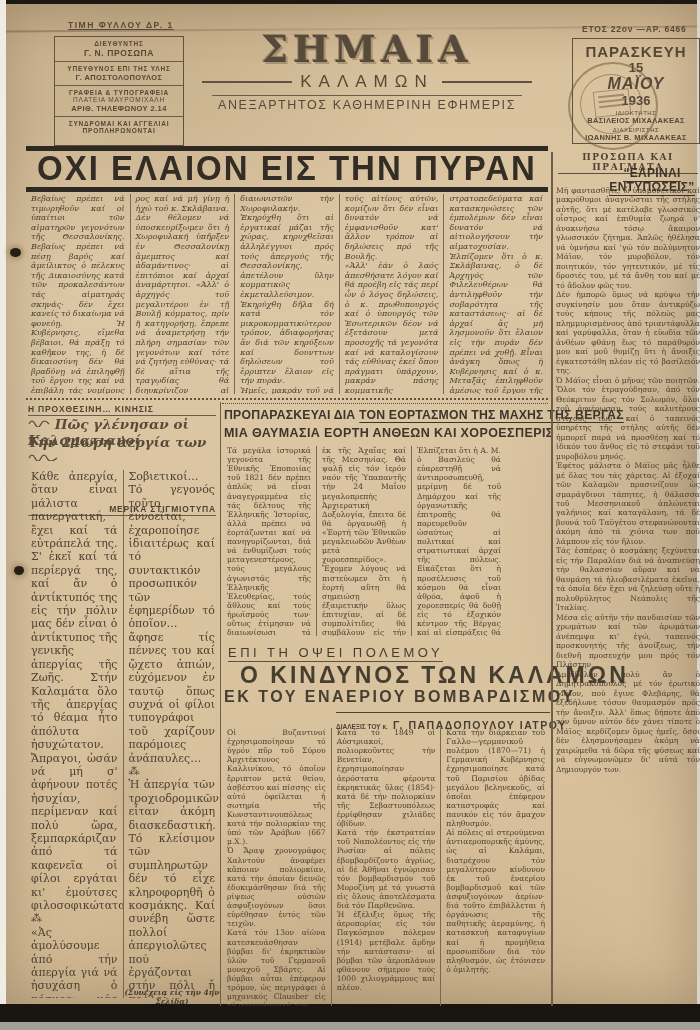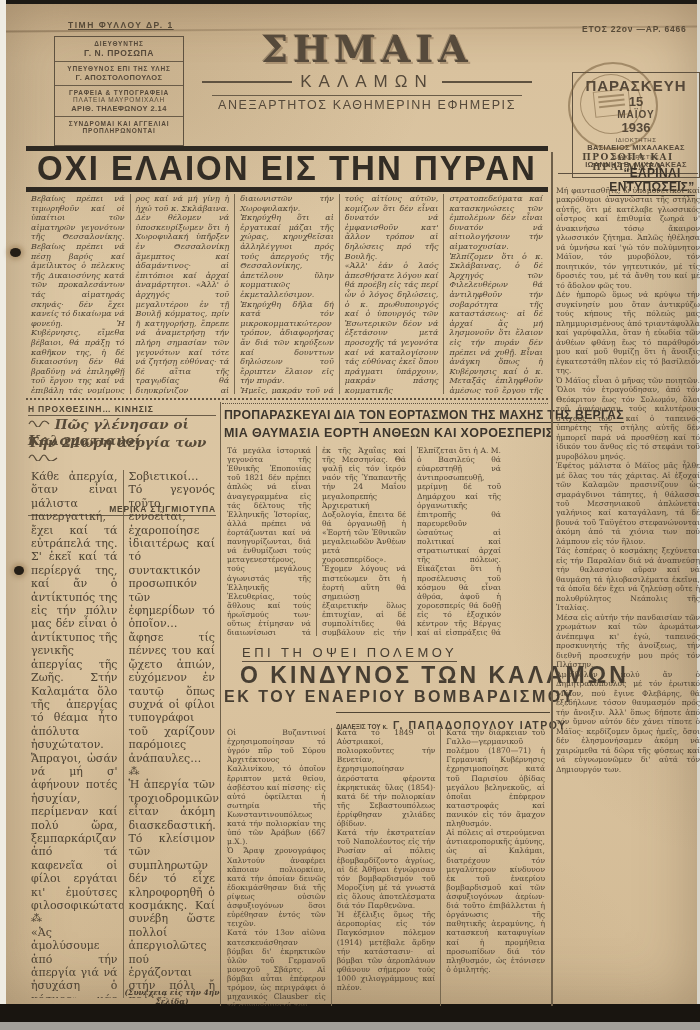--- a/index.html
+++ b/index.html
@@ -30,24 +30,24 @@
   .val{font-size:8.5px;font-weight:bold;letter-spacing:.6px;margin-top:1px;}
   .val2{font-size:7.5px;font-weight:bold;letter-spacing:.4px;margin-top:1px;}
   .title-wrap{position:absolute;left:196px;top:26px;width:330px;text-align:center;color:#4e4336;}
   .nameplate{font-family:"DejaVu Serif",serif;font-weight:bold;font-size:38px;line-height:1;letter-spacing:5px;color:#564a3b;text-shadow:2px 2px 0 rgba(140,115,85,.55),-1px -1px 0 rgba(60,48,35,.35);}
   .kalamon{display:flex;align-items:center;gap:8px;margin-top:4px;}
   .kalamon .dash{flex:1;border-top:2px solid #5f5240;}
   .kalamon .txt{font-family:"Liberation Sans",sans-serif;font-size:17px;letter-spacing:7px;color:#55493a;}
   .thinrule{border-top:1px solid #6a5c48;margin:3px 10px 2px 10px;}
   .tagline{font-family:"Liberation Sans",sans-serif;font-size:12.5px;letter-spacing:1.6px;color:#55493a;}
   .issue{position:absolute;left:576px;top:20px;font-family:"Liberation Sans",sans-serif;font-size:8.5px;font-weight:bold;letter-spacing:.8px;color:#574a38;}
-  .datebox{position:absolute;left:566px;top:34px;width:128px;height:106px;border:1.5px solid #5f5240;text-align:center;font-family:"Liberation Sans",sans-serif;color:#554839;padding-top:4px;box-sizing:border-box;margin-top:34px;}
+  .datebox{position:absolute;left:566px;top:34px;width:128px;height:106px;border:1.5px solid #5f5240;text-align:center;font-family:"Liberation Sans",sans-serif;color:#554839;padding-top:4px;box-sizing:border-box;}
   .d1{font-size:15px;font-weight:bold;letter-spacing:1px;}
   .d2{font-size:13px;font-weight:bold;}
-  .d3{font-size:10px;font-weight:bold;letter-spacing:1px;}
+  .d3{font-size:16px;font-weight:bold;letter-spacing:1px;font-style:italic;}
   .d4{font-size:13px;font-weight:bold;}
   .d5{font-size:6px;letter-spacing:.5px;margin-top:2px;}
   .d6{font-size:7.5px;font-weight:bold;letter-spacing:.3px;}
   .stamp{position:absolute;left:562px;top:58px;width:92px;height:90px;opacity:.5;pointer-events:none;}
   .stamp .c1{position:absolute;left:0;top:0;width:86px;height:84px;border:2px solid #6d5433;border-radius:50%;}
   .stamp .c2{position:absolute;left:12px;top:12px;width:60px;height:58px;border:1.5px solid #6d5433;border-radius:50%;}
   .stamp .bk{position:absolute;left:26px;top:28px;width:34px;height:24px;border:1.5px solid #6d5433;transform:rotate(-6deg);}
   .stamp .bl{position:absolute;left:30px;top:33px;width:26px;height:1.5px;background:#6d5433;transform:rotate(-6deg);box-shadow:0 5px 0 #6d5433,0 10px 0 #6d5433;}
 
   
@@ -71,21 +71,21 @@
   .contline{position:absolute;left:118px;top:984px;width:96px;text-align:center;font-size:7.5px;font-style:italic;font-weight:bold;color:#453a2c;}
 
   
   .verga-h1{position:absolute;left:218px;top:404px;width:326px;font-family:"Liberation Sans",sans-serif;font-weight:bold;font-size:12.5px;letter-spacing:.2px;color:#3c352c;white-space:nowrap;transform:scaleX(.98);transform-origin:left;}
   .verga-h1 .u{border-bottom:1.5px solid #3c352c;}
   .verga-h2{position:absolute;left:218px;top:422px;width:326px;font-family:"Liberation Sans",sans-serif;font-weight:bold;font-size:12.5px;letter-spacing:.4px;color:#3c352c;white-space:nowrap;}
   .verga-cols{left:216px;top:442px;width:284px;height:190px;}
   .verga-cols .col{font-size:7.6px;line-height:1.2;color:#4c4132;}
 
   
-  .bomb-kicker{position:absolute;left:236px;top:641px;font-family:"Liberation Sans",sans-serif;font-size:13px;letter-spacing:3.5px;color:#463d31;border-bottom:1.2px solid #5d5040;padding-bottom:1px;}
+  .bomb-kicker{position:absolute;left:222px;top:641px;font-family:"Liberation Sans",sans-serif;font-size:13px;letter-spacing:3.5px;color:#463d31;border-bottom:1.2px solid #5d5040;padding-bottom:1px;}
   .bomb-h{position:absolute;font-family:"Liberation Sans",sans-serif;font-weight:600;color:#473e32;white-space:nowrap;}
   .bomb-h1{left:234px;top:658px;font-size:23px;letter-spacing:3px;}
   .bomb-h2{left:218px;top:684px;font-size:16px;letter-spacing:2.5px;}
   .bomb-by{position:absolute;left:330px;top:708px;width:214px;border-top:1.5px solid #4f4434;padding-top:1px;text-align:center;white-space:nowrap;}
   .bomb-by .s1{font-family:"Liberation Sans",sans-serif;font-size:6.5px;font-weight:bold;color:#4f4434;}
   .bomb-by .s2{font-family:"Liberation Sans",sans-serif;font-size:10.5px;font-weight:bold;letter-spacing:1.5px;color:#473e32;}
   .bomb-cols{left:216px;top:724px;width:328px;height:278px;}
   .bomb-cols .col{font-size:7.6px;line-height:1.2;color:#4c4132;}
 
   

